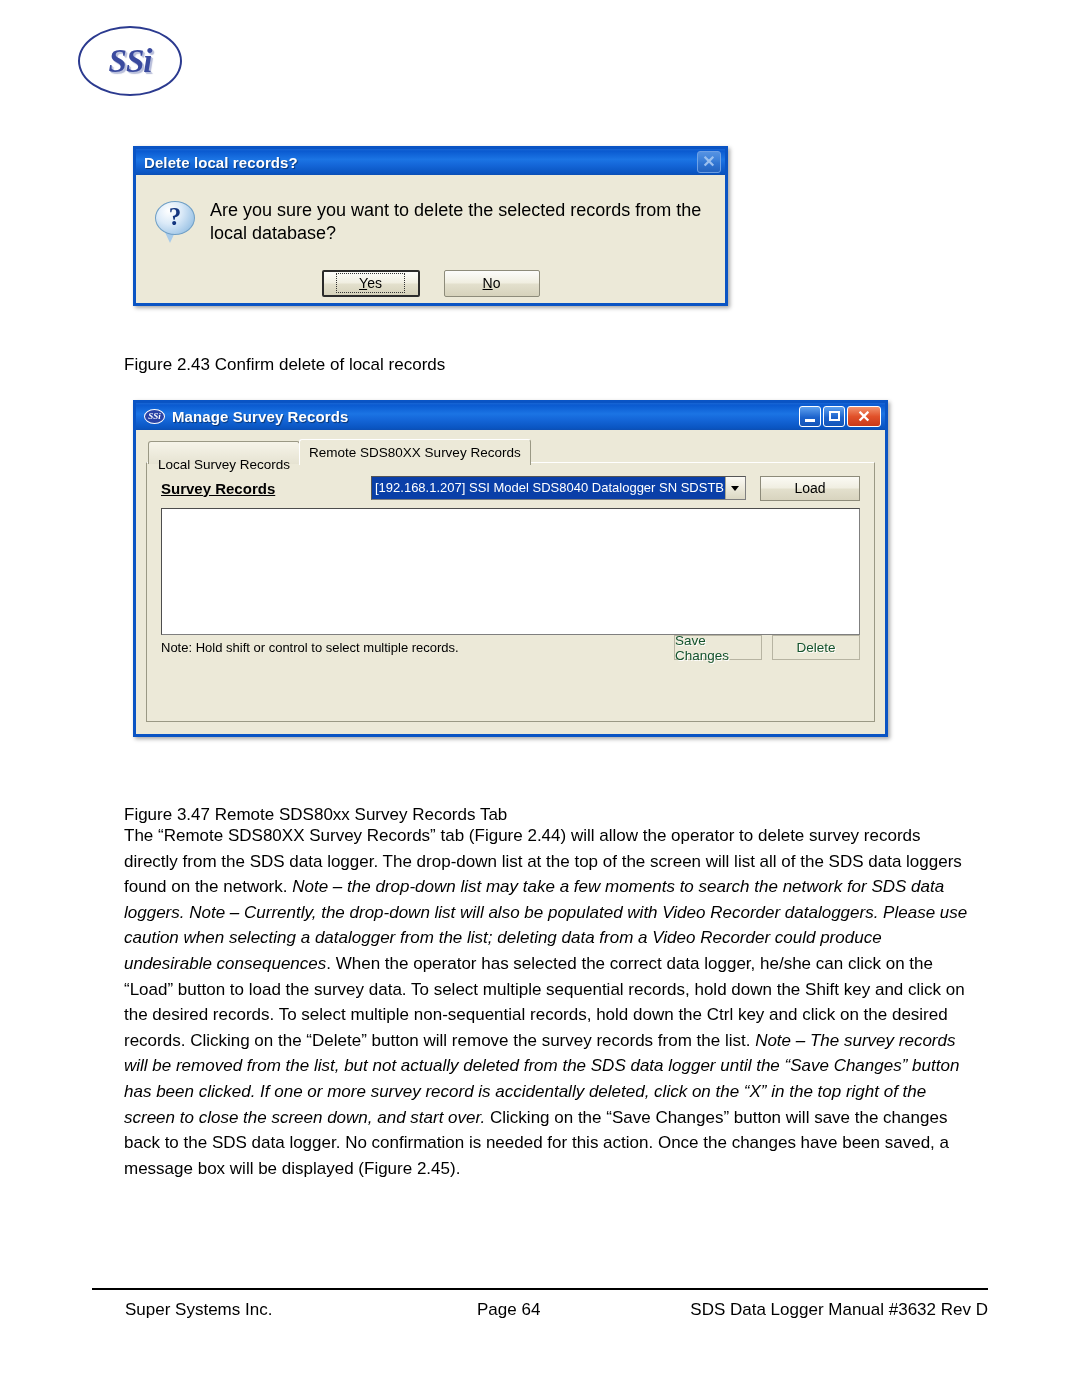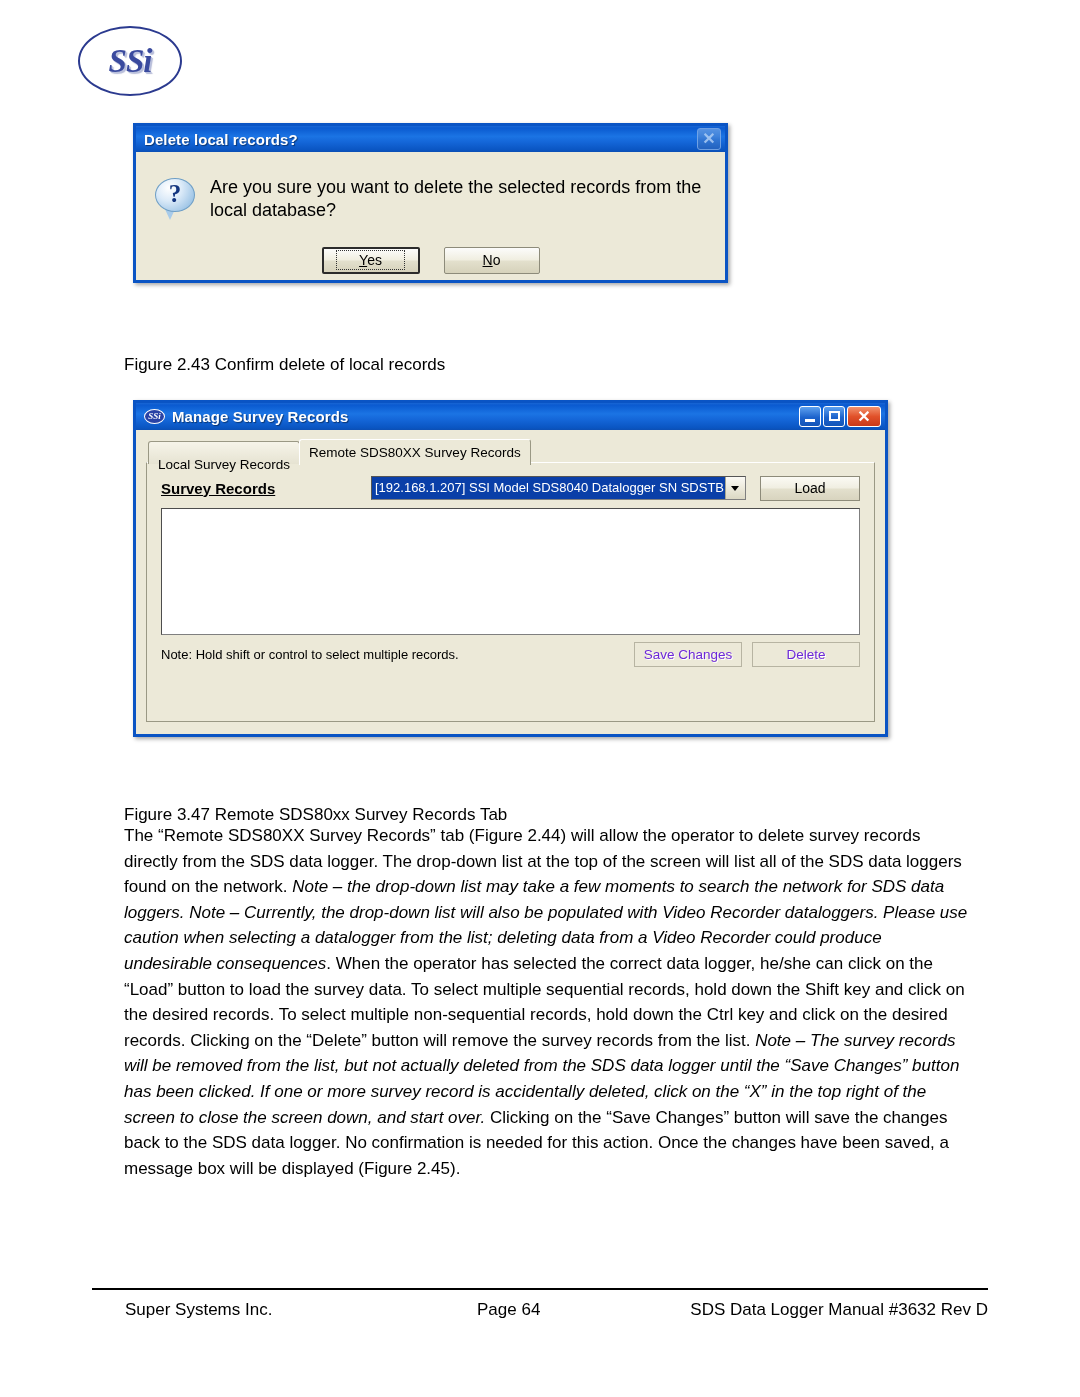--- a/index.html
+++ b/index.html
@@ -121,21 +121,21 @@
   .xp-btn .glyph-x {
     position: absolute; left: 0; top: 0; right: 0; bottom: 0;
     color: #ffffff; font-size: 16px; font-weight: bold;
     line-height: 19px; text-align: center;
     font-family: "Liberation Sans", sans-serif;
   }
 
   
   #dialog-delete {
     left: 133px;
-    top: 123px;
+    top: 146px;
     width: 595px;
     height: 160px;
   }
   #dialog-delete .xp-titlebar { height: 29px; }
   .dlg-close {
     width: 24px; height: 22px;
     border: 1px solid #8fb6ea;
     border-radius: 3px;
     box-sizing: border-box;
     background: linear-gradient(to bottom, #6fa5e8, #3a79cf 55%, #2b66bd);
@@ -347,35 +347,34 @@
     height: 127px;
     background: #ffffff;
     border: 1px solid #7f7f7f;
     border-top-color: #4d4d4d;
     border-left-color: #4d4d4d;
     box-sizing: border-box;
   }
   .pane-bottom-row {
     display: flex;
     align-items: center;
-    margin-top: 7px;
   }
   .note-text {
     font-size: 13px;
     flex: 1;
     white-space: nowrap;
   }
   .btn-disabled {
-    width: 108px;
+    width: 88px;
     height: 25px;
     background: #ece9d8;
     border: 1px solid #b7b4a2;
     box-sizing: border-box;
     font-size: 13.5px;
-    color: #6d28d9;
+    color: #14532d;
     display: flex;
     align-items: center;
     justify-content: center;
     text-shadow: 1px 1px 0 #ffffff;
     margin-left: 10px;
   }
 
   
   .fig-caption {
     position: absolute;

